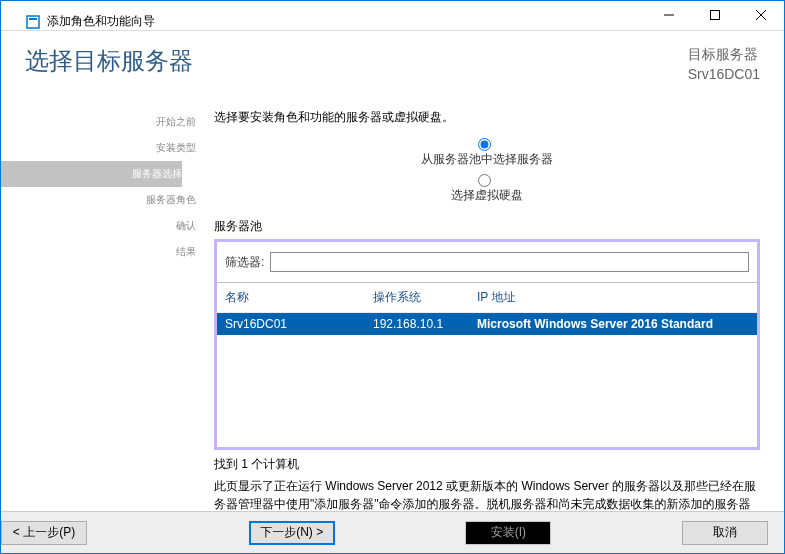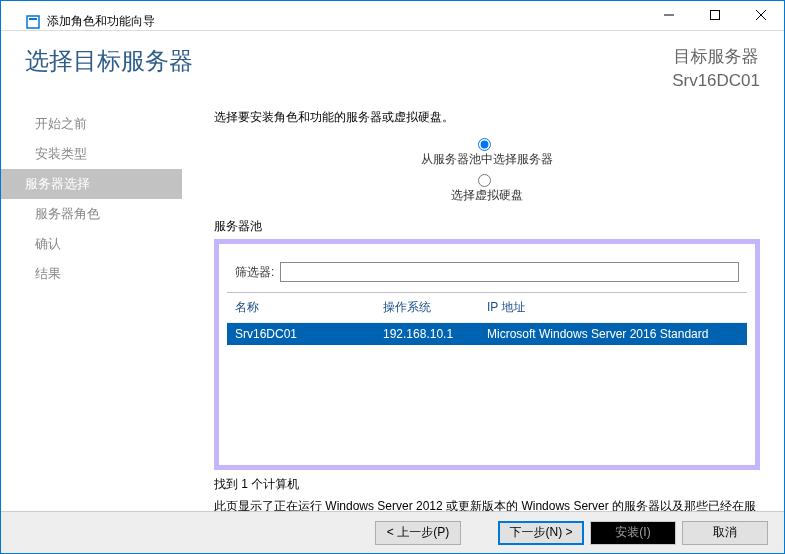--- a/index.html
+++ b/index.html
@@ -5,47 +5,47 @@
 * { margin: 0; padding: 0; box-sizing: border-box; font-family: "Microsoft YaHei", "Segoe UI", sans-serif; }
 body { width: 785px; height: 554px; background: #fff; border: 1px solid #0078d7; position: relative; overflow: hidden; }
 .titlebar { height: 30px; display: flex; align-items: flex-end; padding-left: 24px; border-bottom: 1px solid #ddd; }
 .titlebar .icon { width: 16px; height: 16px; margin-right: 6px; }
 .titlebar .title { font-size: 12px; color: #000; flex: 1; }
 .titlebar .btns { display: flex; }
 .titlebar .btns div { width: 46px; height: 30px; display: flex; align-items: center; justify-content: center; font-size: 13px; color: #000; }
 .titlebar .btns div svg { width: 10px; height: 10px; }
 .header { height: 64px; padding: 14px 24px 0 24px; display: flex; justify-content: space-between; align-items: flex-start; }
 .header h1 { font-size: 24px; font-weight: 300; color: #2f5d8a; }
-.header .dest { text-align: center; font-size: 17px; color: #666; line-height: 1.4; }
+.header .dest { text-align: left; font-size: 14px; color: #666; line-height: 1.4; }
 .body { display: flex; padding: 0; height: 412px; }
 .sidebar { width: 195px; padding-top: 14px; }
-.sidebar .item { padding: 6px 0 6px 34px; font-size: 13px; color: #888; cursor: default; }
+.sidebar .item { padding: 6px 0 6px 34px; font-size: 10px; color: #888; cursor: default; text-align: right; }
 .sidebar .item.active { background: #c2c2c2; color: #fff; padding-left: 24px; margin-right: 14px; }
 .content { flex: 1; padding: 14px 24px 0 18px; font-size: 12px; color: #333; }
 .instr { color: #000; margin-bottom: 12px; }
 .radio-row { display: flex; align-items: center; margin-bottom: 6px; flex-direction: column; }
 .radio-row input { margin-right: 6px; }
 .pool-label { margin-top: 14px; margin-bottom: 4px; color: #000000; }
-.pool-box { border: 5px solid #c4b5fd; padding: 8px; }
+.pool-box { border: 3px solid #c4b5fd; padding: 0; }
 .filter-row { display: flex; align-items: center; border-bottom: 1px solid #c2c2c2; padding: 10px 8px; }
 .filter-row label { margin-right: 6px; color: #333; }
 .filter-row input { flex: 1; border: 1px solid #8a8a8a; height: 20px; padding: 0 4px; font-size: 12px; }
 .cols { display: flex; padding: 6px 8px; color: #1a4f8b; border-bottom: 1px solid #eee; }
 .cols div:nth-child(1) { width: 148px; }
 .cols div:nth-child(2) { width: 104px; }
 .cols div:nth-child(3) { flex: 1; }
 .row { display: flex; padding: 4px 8px; }
 .row.sel { background: #0063b1; color: #fff; }
 .row div:nth-child(1) { width: 148px; }
 .row div:nth-child(2) { width: 104px; }
-.row div:nth-child(3) { flex: 1; }
+.row div:nth-child(3) { flex: 1; font-weight: bold; }
 .space { height: 112px; }
 .found { margin-top: 6px; color: #000; }
 .desc { margin-top: 4px; color: #000; line-height: 1.5; }
-.footer { position: absolute; bottom: 0; left: 0; right: 0; height: 42px; border-top: 1px solid #ccc; background: #eee; display: flex; justify-content: flex-end; align-items: center; padding-right: 16px; gap: 6px; }
+.footer { position: absolute; bottom: 0; left: 0; right: 0; height: 42px; border-top: 1px solid #ccc; background: #eee; display: flex; justify-content: space-between; align-items: center; padding-right: 16px; gap: 6px; }
 .footer button { width: 86px; height: 24px; font-size: 12px; background: #e1e1e1; border: 1px solid #adadad; cursor: pointer; }
 .footer button.primary { border: 2px solid #0078d7; margin-left: 31px; }
 .footer button:disabled { color: #a0a0a0; border-color: #c8c8c8; background: #000000; }
 </style>
 </head>
 <body>
 
 <div class="titlebar">
   <span class="icon">
     <svg viewBox="0 0 16 16">

